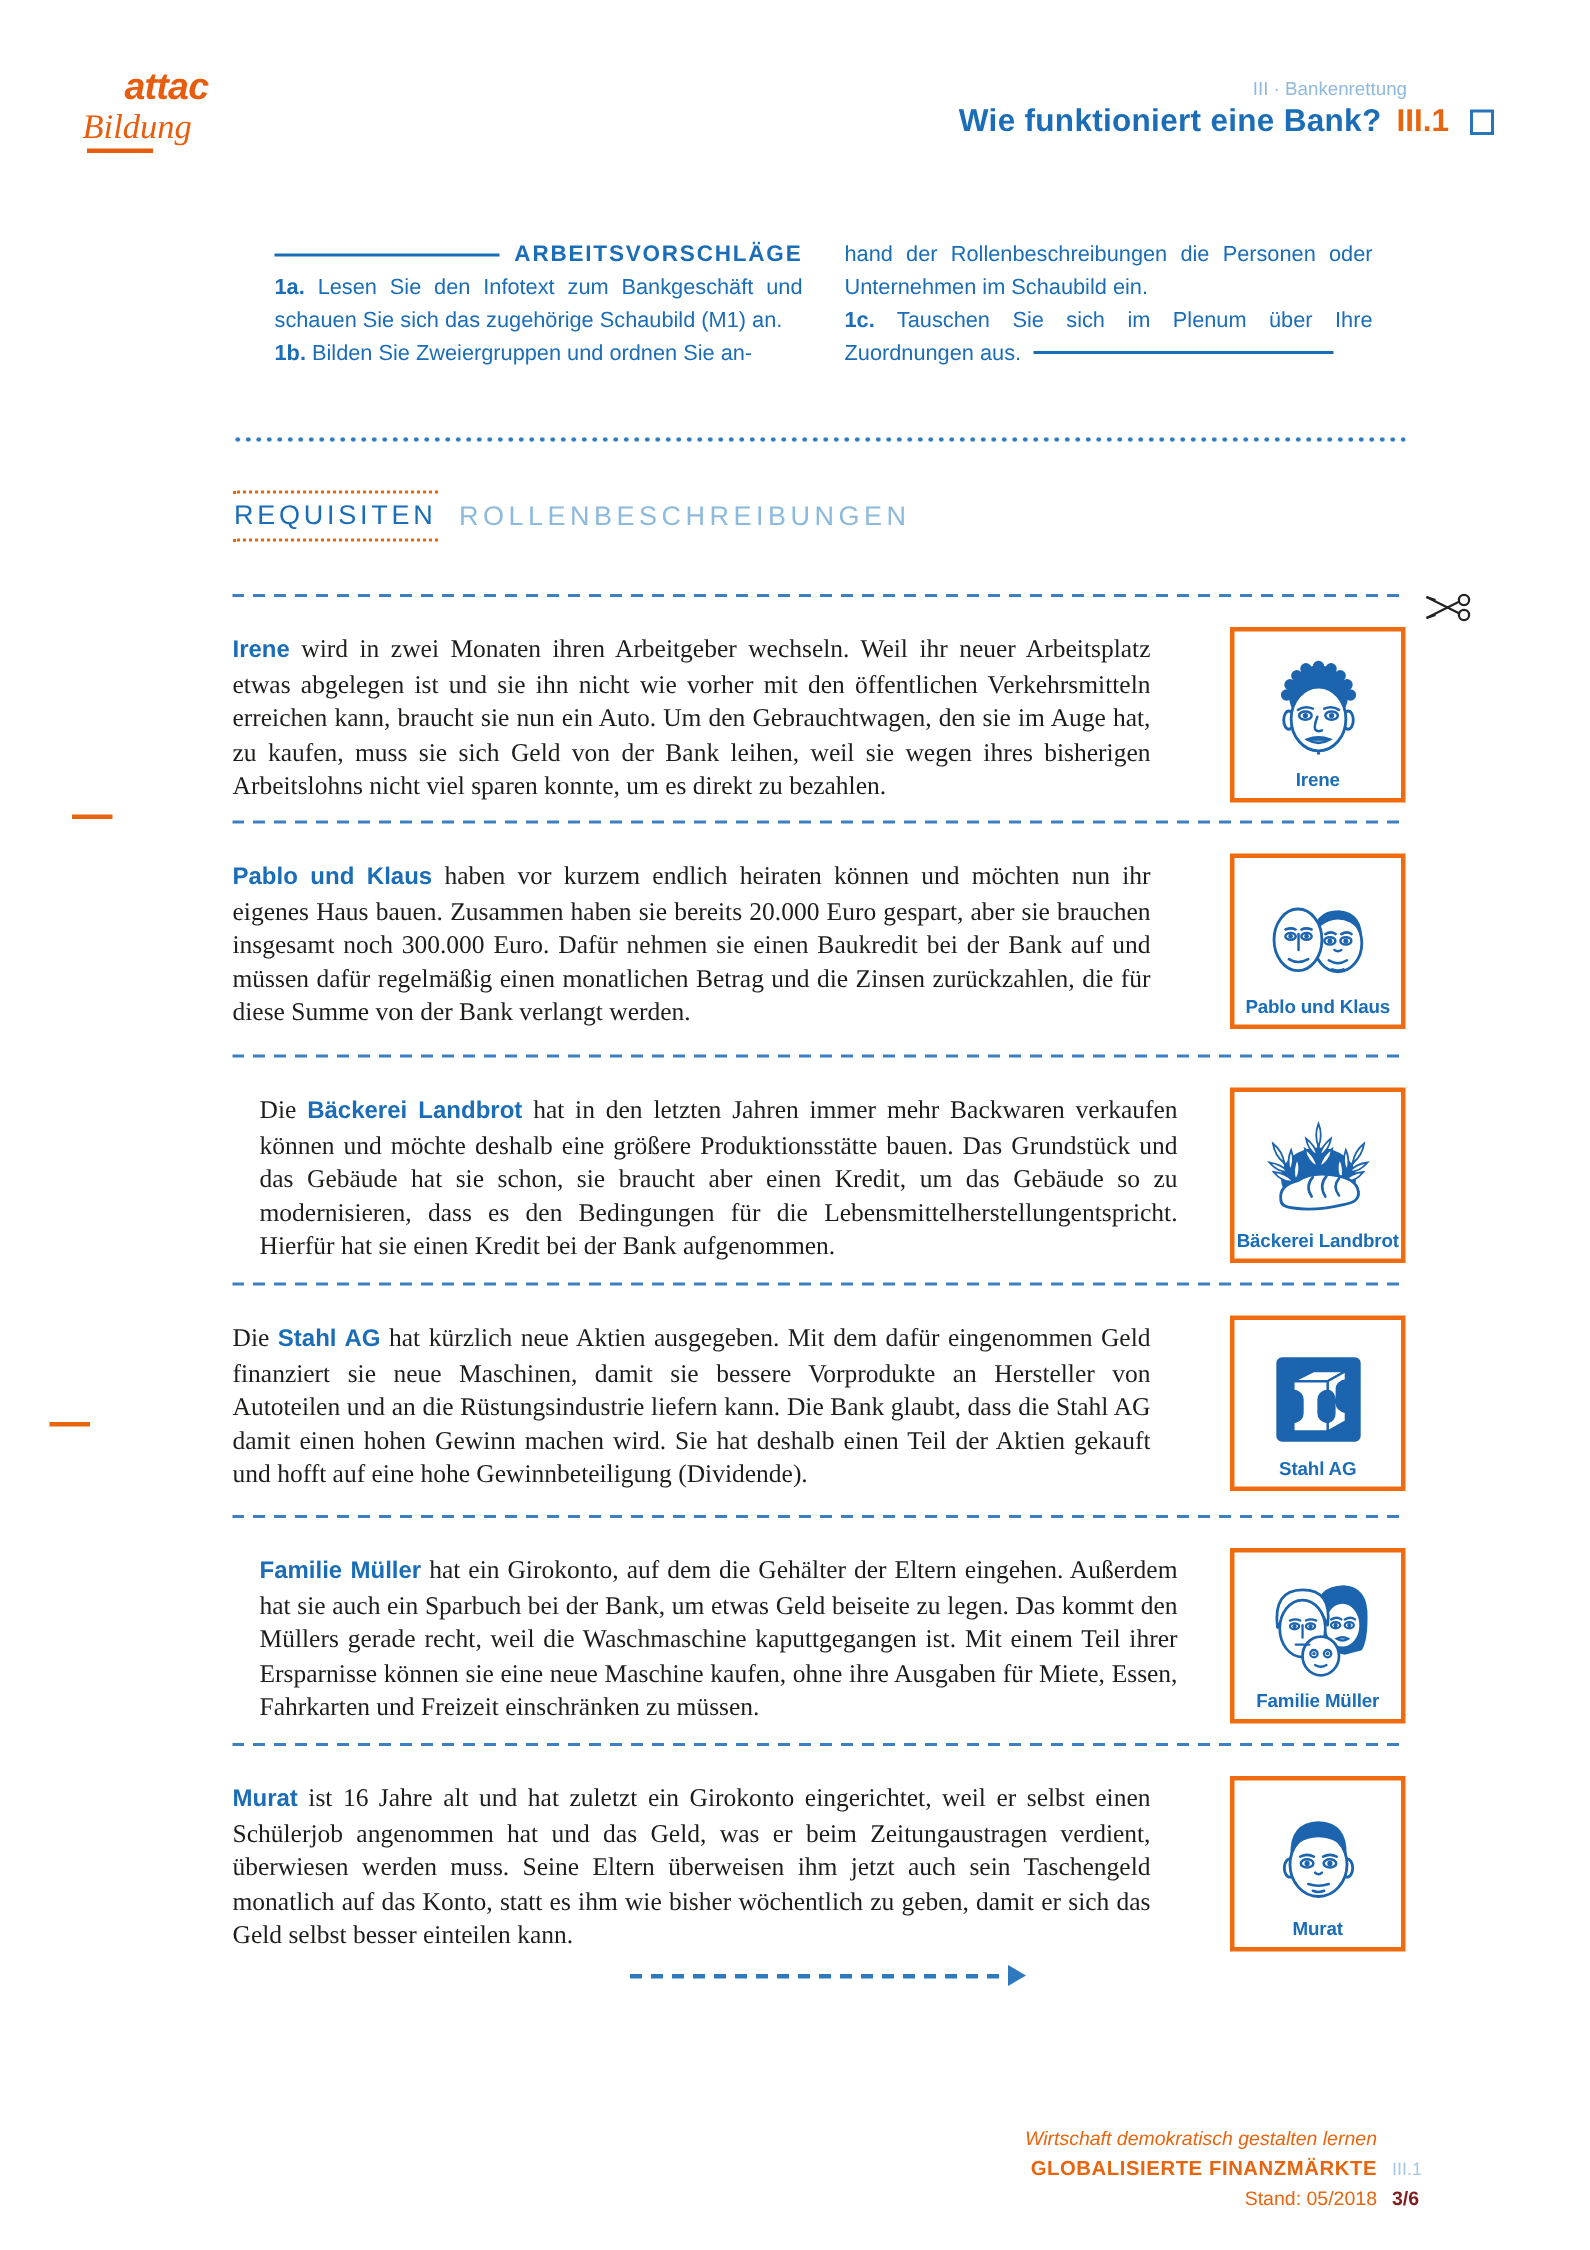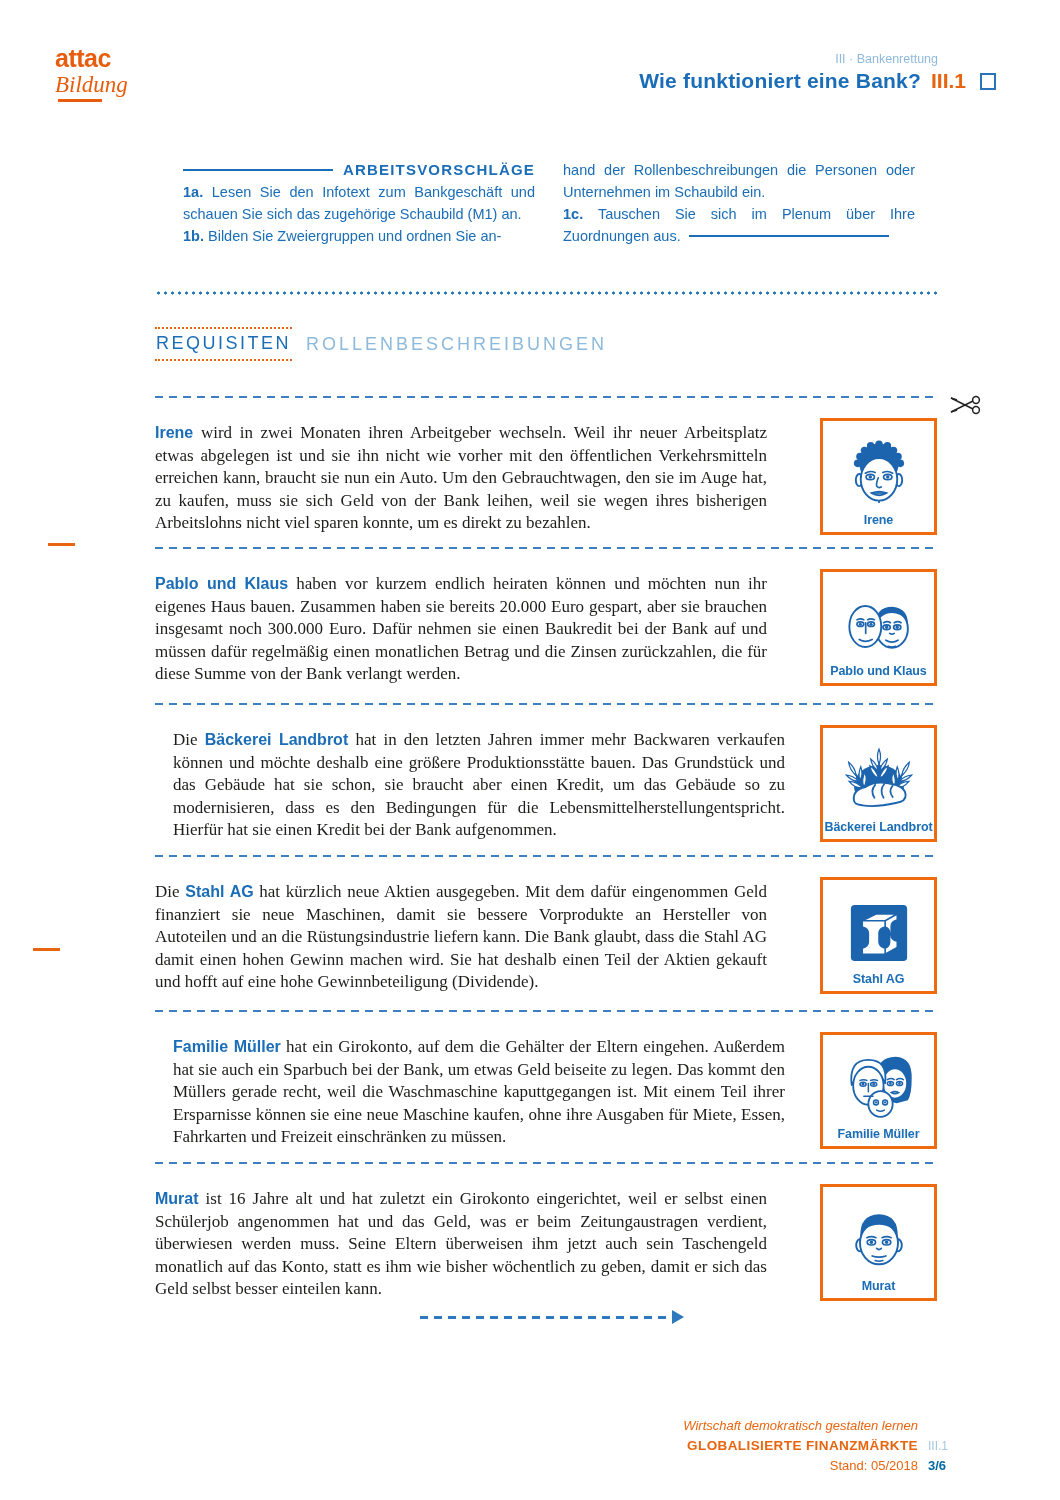--- a/index.html
+++ b/index.html
@@ -1,21 +1,21 @@
 <!DOCTYPE html>
 <html lang="de"><head>
 <meta charset="utf-8">
 <style>
   html,body{margin:0;padding:0;background:#ffffff;}
   .page{position:relative;width:1060px;height:1500px;background:#fff;overflow:hidden;
         font-family:"Liberation Sans",sans-serif;}
 
   
   .logo{position:absolute;left:55px;top:46px;color:#e75c0d;line-height:1;}
-  .logo-attac{font-weight:bold;font-size:25px;letter-spacing:-0.5px;}
+  .logo-attac{font-style:italic;font-weight:bold;font-size:25px;letter-spacing:-0.5px;margin-left:28px;}
   .logo-bildung{font-family:"Liberation Serif",serif;font-style:italic;font-size:23px;margin-top:2px;}
   .logo-rule{width:44px;height:3px;background:#e75c0d;margin:3px 0 0 3px;}
 
   
   .head-right{position:absolute;right:64px;top:52px;text-align:right;}
   .kicker{font-size:12.5px;color:#8fb9dc;margin-right:58px;}
   .title-row{margin-top:3px;display:flex;align-items:center;justify-content:center;gap:10px;}
   .page-title{font-size:21px;font-weight:bold;color:#1a6db6;letter-spacing:0.2px;}
   .title-num{font-size:21px;font-weight:bold;color:#e8650f;}
   .square-box{display:inline-block;width:12px;height:13px;border:2.5px solid #2a74ba;margin-left:4px;}
@@ -65,21 +65,21 @@
     border-top:7px solid transparent;border-bottom:7px solid transparent;}
 
   
   .footer{position:absolute;top:1418px;right:100px;display:grid;
     grid-template-columns:auto 32px;column-gap:10px;row-gap:5px;align-items:baseline;}
   .f-main{text-align:right;color:#e8650f;font-size:13px;}
   .f-tagline{font-style:italic;}
   .f-series{font-weight:bold;font-size:13.5px;letter-spacing:0.4px;}
   .f-side{font-size:12px;}
   .f-num1{color:#a6c8e3;}
-  .f-num2{color:#0369a1;font-weight:bold;font-size:13px;}
+  .f-num2{color:#7f1d1d;font-weight:bold;font-size:13px;}
 
   
   .fold-mark{position:absolute;height:3px;width:27px;background:#e8650f;}
   .fm1{left:48px;top:543px;}
   .fm2{left:33px;top:948px;}
 </style>
 </head>
 <body>
 
 <div class="page">

